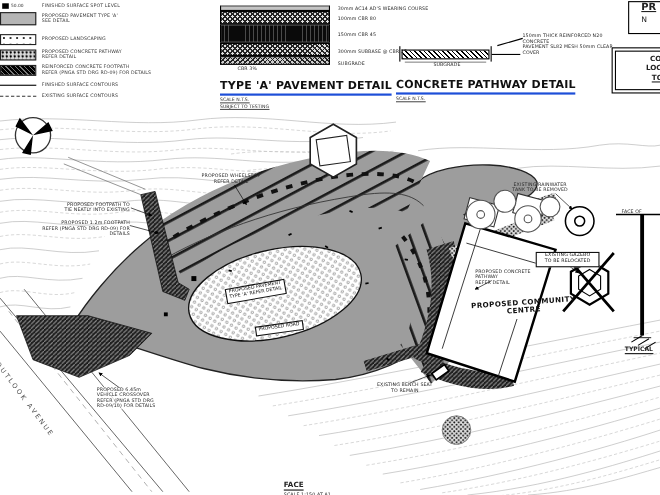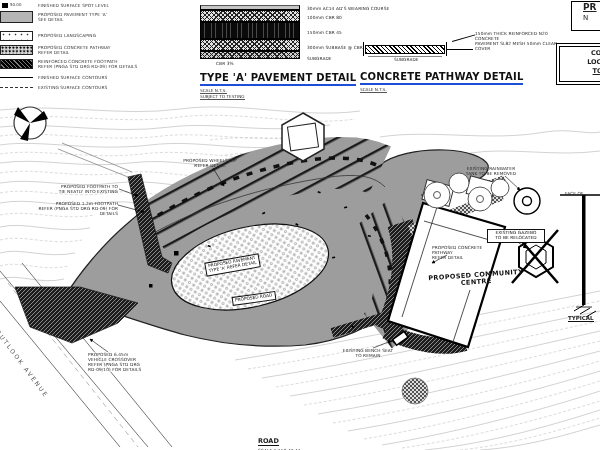--- a/index.html
+++ b/index.html
@@ -301,17 +301,17 @@
     <span>VEHICLE CROSSOVER</span><br>
     <span>REFER (PNGA STD DRG</span><br>
     <span>RD-09/10) FOR DETAILS</span>
   </div>
   <div class="abs" style="left:0px;top:328px;transform:rotate(53deg);transform-origin:0 0;font-size:6px;letter-spacing:2px;color:#555;white-space:nowrap;">OUTLOOK AVENUE</div>
 
   <div class="t abs" style="left:565px;top:191px;white-space:nowrap;">FACE OF</div>
   <div class="abs" style="left:568px;top:315px;font-size:5.5px;font-weight:bold;border-bottom:.8px solid #111;white-space:nowrap;">TYPICAL</div>
 
   <div class="abs" style="left:258px;top:428px;">
-    <div style="font-size:6.5px;font-weight:bold;border-bottom:.8px solid #111;display:inline-block;">ROAD</div>
+    <div style="font-size:6.5px;font-weight:bold;border-bottom:.8px solid #111;display:inline-block;">FACE</div>
     <div class="t" style="margin-top:1px;">SCALE 1:150 AT A1</div>
   </div>
 
 </div>
 
 </body></html>

